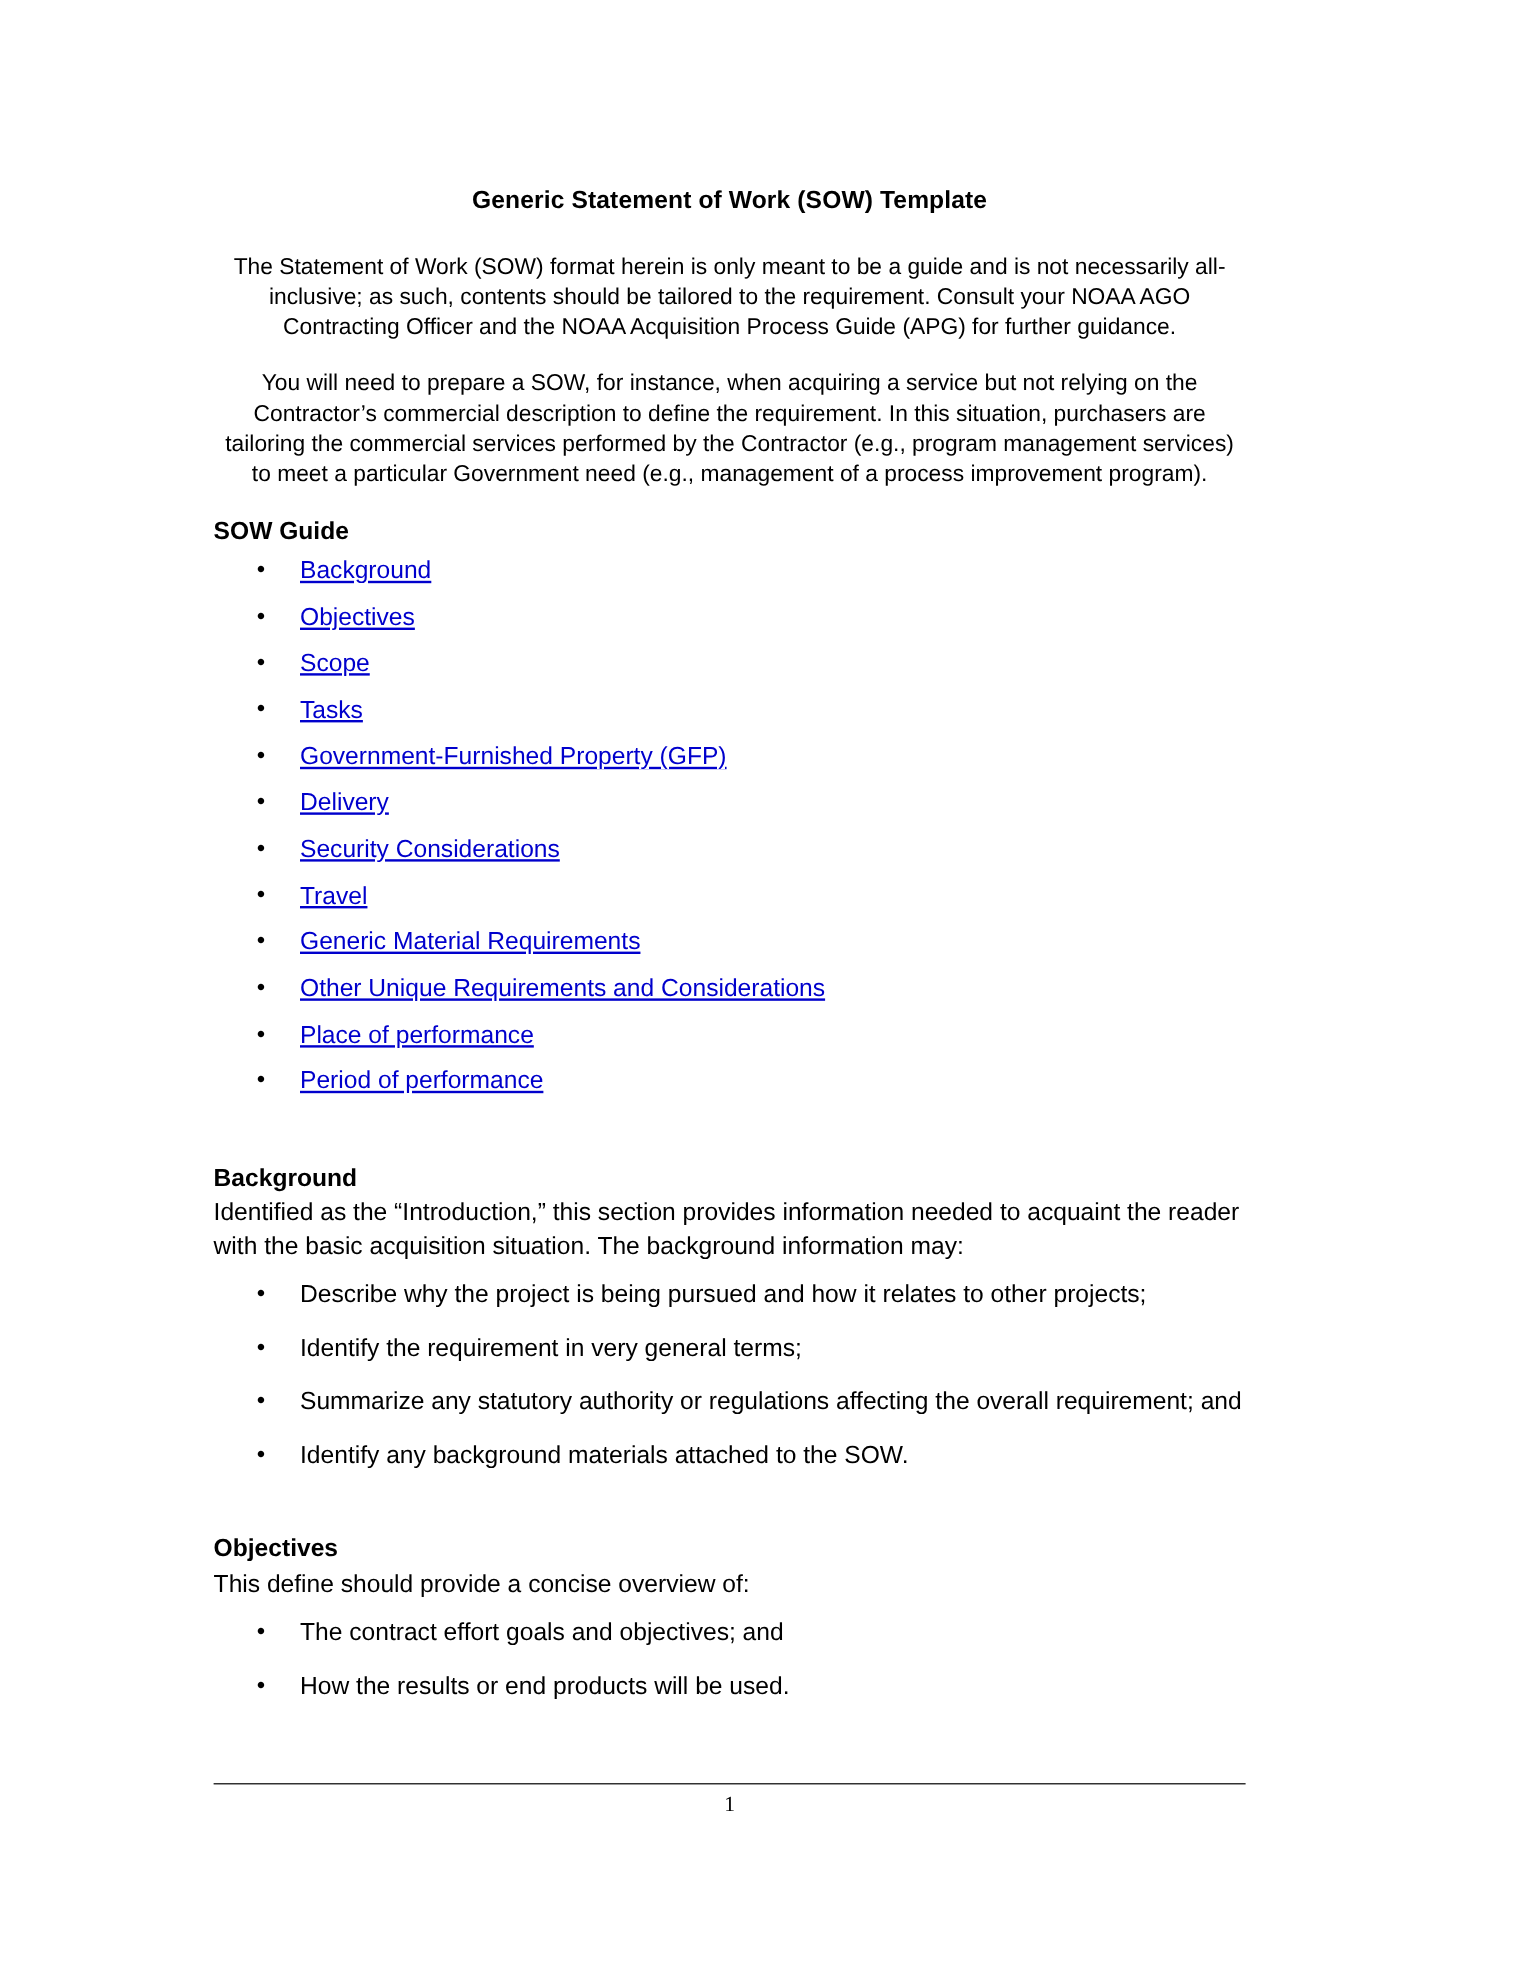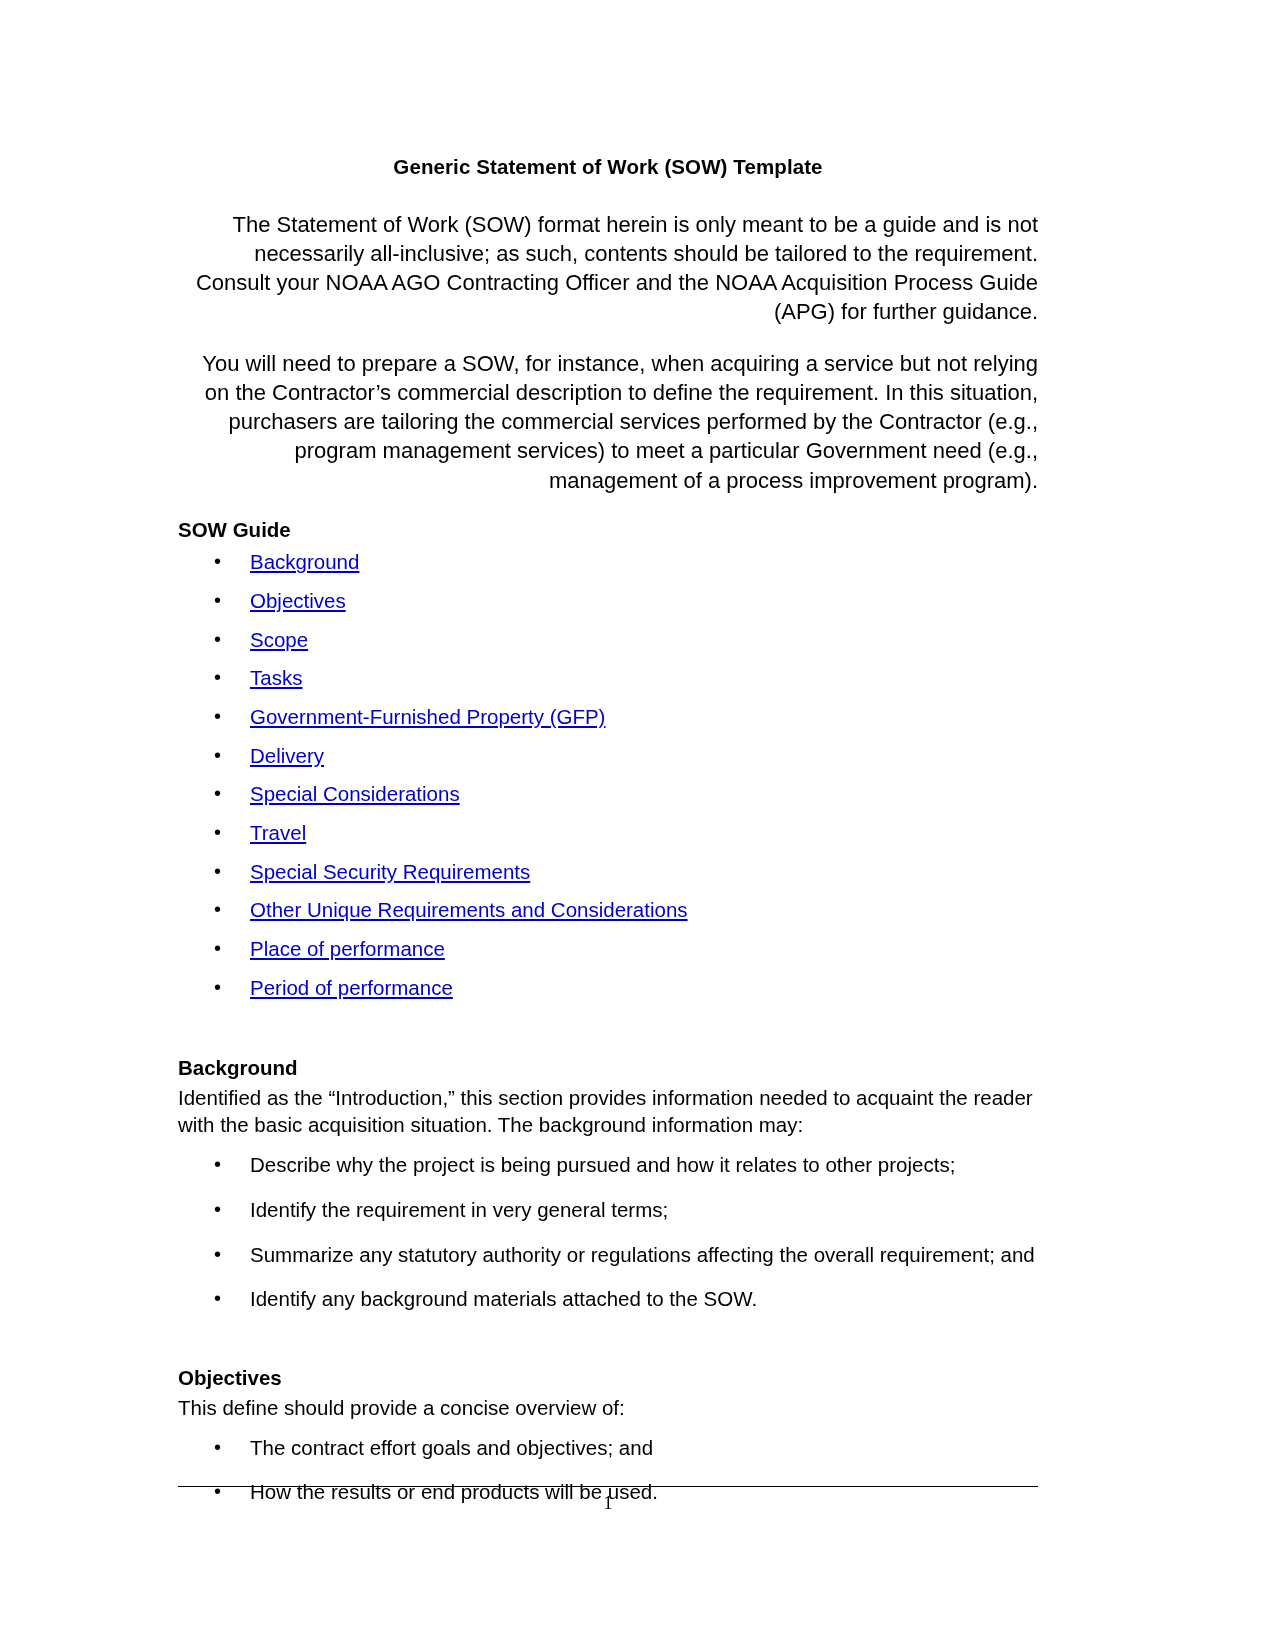--- a/index.html
+++ b/index.html
@@ -31,24 +31,24 @@
   }
   .doc-title {
     text-align: center;
     font-size: 20.5px;
     font-weight: bold;
     letter-spacing: 0.1px;
     margin: 0 0 30px 0;
     line-height: 1.2;
   }
   p.body-para {
-    font-size: 22px;
+    font-size: 19px;
     line-height: 1.33;
     margin: 0 0 22px 0;
-    text-align: right;
+    text-align: center;
   }
   h2.section-heading {
     font-size: 20.5px;
     font-weight: bold;
     margin: 0 0 2px 0;
     line-height: 1.3;
   }
   h2.sow-format-heading {
     font-size: 20.5px;
     font-weight: bold;
@@ -126,23 +126,23 @@
 
     <h2 class="sow-format-heading">SOW Guide</h2>
 
     <ul class="doc-list link-list">
       <li><a class="doc-link" href="#">Background</a></li>
       <li><a class="doc-link" href="#">Objectives</a></li>
       <li><a class="doc-link" href="#">Scope</a></li>
       <li><a class="doc-link" href="#">Tasks</a></li>
       <li><a class="doc-link" href="#">Government-Furnished Property (GFP)</a></li>
       <li><a class="doc-link" href="#">Delivery</a></li>
-      <li><a class="doc-link" href="#">Special Considerations</a></li>
+      <li><a class="doc-link" href="#">Security Considerations</a></li>
       <li><a class="doc-link" href="#">Travel</a></li>
-      <li><a class="doc-link" href="#">Special Security Requirements</a></li>
+      <li><a class="doc-link" href="#">Generic Material Requirements</a></li>
       <li><a class="doc-link" href="#">Other Unique Requirements and Considerations</a></li>
       <li><a class="doc-link" href="#">Place of performance</a></li>
       <li><a class="doc-link" href="#">Period of performance</a></li>
     </ul>
 
     <div class="spacer-lg"></div>
 
     <h2 class="section-heading">Background</h2>
     <p class="section-body">Identified as the “Introduction,” this section provides information needed to acquaint the reader with the basic acquisition situation. The background information may:</p>
     <ul class="doc-list bullet-list">

